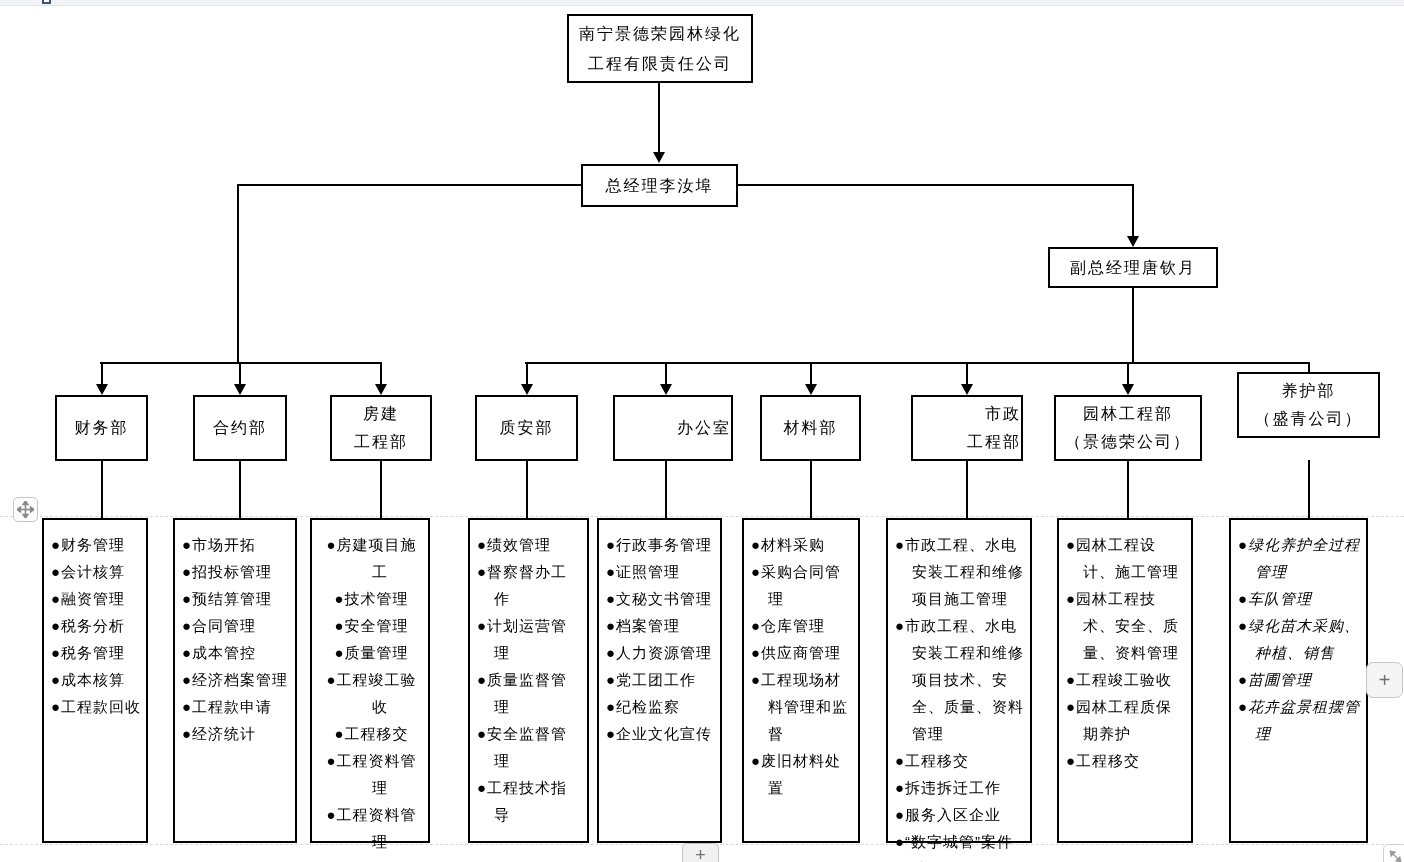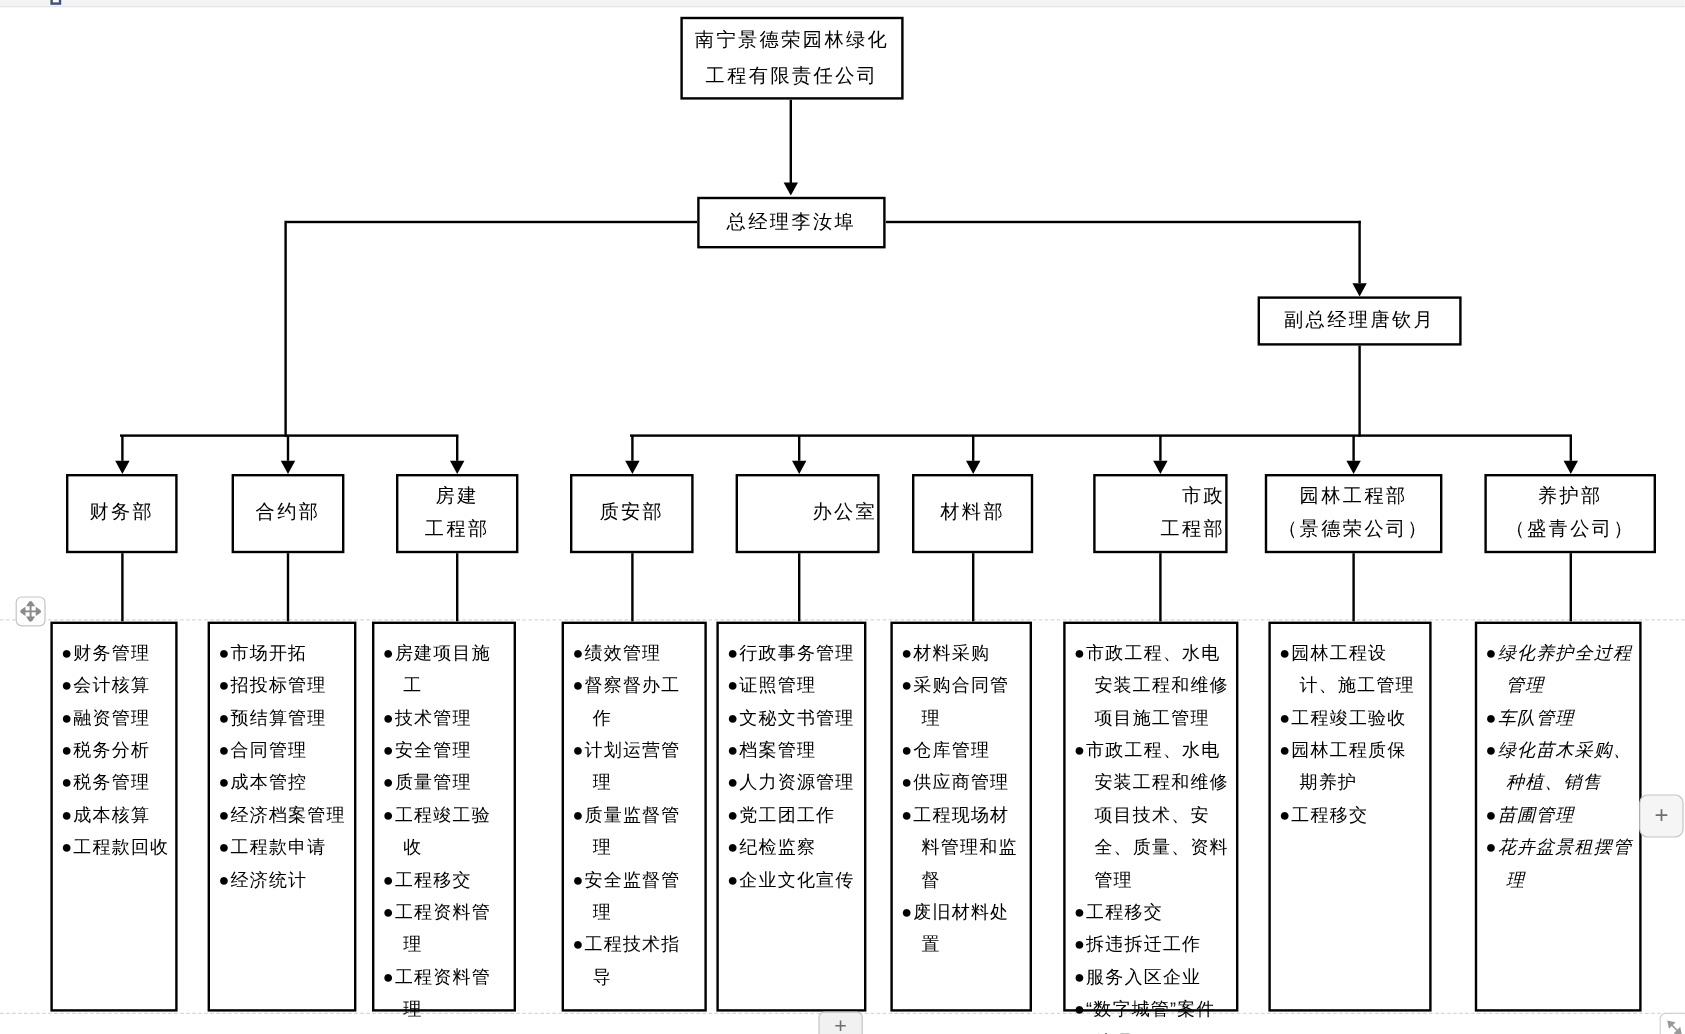--- a/index.html
+++ b/index.html
@@ -97,21 +97,21 @@
         <div class="duty"><span class="bullet">●</span><span>工程款申请</span></div>
         <div class="duty"><span class="bullet">●</span><span>经济统计</span></div>
       </div>
       <div class="vline" style="left: 380px; top: 363px; height: 21px;"></div>
       <div class="arrow-down" style="left: 375px; top: 384px;"></div>
       <div class="obox" style="left: 330px; top: 395px; width: 102px; height: 66px;">
         <div>房建</div>
         <div>工程部</div>
       </div>
       <div class="vline" style="left: 380px; top: 460px; height: 58px;"></div>
-      <div class="list-box" style="left: 310px; top: 518px; width: 120px; height: 325px;">
+      <div class="list-box" style="left: 310px; top: 518px; width: 120px; height: 325px; text-align: center;">
         <div class="duty"><span class="bullet">●</span><span>房建项目施工</span></div>
         <div class="duty"><span class="bullet">●</span><span>技术管理</span></div>
         <div class="duty"><span class="bullet">●</span><span>安全管理</span></div>
         <div class="duty"><span class="bullet">●</span><span>质量管理</span></div>
         <div class="duty"><span class="bullet">●</span><span>工程竣工验收</span></div>
         <div class="duty"><span class="bullet">●</span><span>工程移交</span></div>
         <div class="duty"><span class="bullet">●</span><span>工程资料管理</span></div>
         <div class="duty"><span class="bullet">●</span><span>工程资料管理</span></div>
       </div>
       <div class="vline" style="left: 526px; top: 363px; height: 21px;"></div>
@@ -175,27 +175,28 @@
       </div>
       <div class="vline" style="left: 1127px; top: 363px; height: 21px;"></div>
       <div class="arrow-down" style="left: 1122px; top: 384px;"></div>
       <div class="obox" style="left: 1054px; top: 395px; width: 148px; height: 66px;">
         <div>园林工程部</div>
         <div>（景德荣公司）</div>
       </div>
       <div class="vline" style="left: 1127px; top: 460px; height: 58px;"></div>
       <div class="list-box" style="left: 1057px; top: 518px; width: 136px; height: 325px;">
         <div class="duty"><span class="bullet">●</span><span>园林工程设计、施工管理</span></div>
+        <div class="duty"><span class="bullet">●</span><span>园林工程技术、安全、质量、资料管理</span></div>
         <div class="duty"><span class="bullet">●</span><span>工程竣工验收</span></div>
         <div class="duty"><span class="bullet">●</span><span>园林工程质保期养护</span></div>
         <div class="duty"><span class="bullet">●</span><span>工程移交</span></div>
       </div>
       <div class="vline" style="left: 1308px; top: 363px; height: 21px;"></div>
       <div class="arrow-down" style="left: 1303px; top: 384px;"></div>
-      <div class="obox" style="left: 1237px; top: 395px; width: 143px; height: 66px;">
+      <div class="obox" style="left: 1237px; top: 372px; width: 143px; height: 66px;">
         <div>养护部</div>
         <div>（盛青公司）</div>
       </div>
       <div class="vline" style="left: 1308px; top: 460px; height: 58px;"></div>
       <div class="list-box" style="left: 1229px; top: 518px; width: 139px; height: 325px; font-style: italic;">
         <div class="duty"><span class="bullet">●</span><span>绿化养护全过程管理</span></div>
         <div class="duty"><span class="bullet">●</span><span>车队管理</span></div>
         <div class="duty"><span class="bullet">●</span><span>绿化苗木采购、种植、销售</span></div>
         <div class="duty"><span class="bullet">●</span><span>苗圃管理</span></div>
         <div class="duty"><span class="bullet">●</span><span>花卉盆景租摆管理</span></div>

